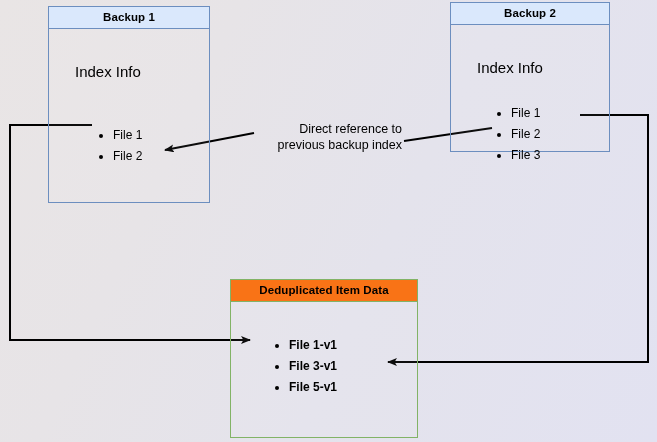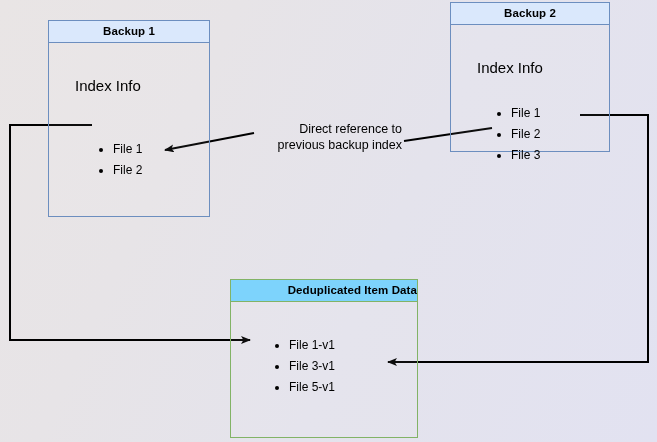--- a/index.html
+++ b/index.html
@@ -47,26 +47,25 @@
     letter-spacing: 0.1px;
   }
   .box-body {
     position: relative;
     height: calc(100% - 22px);
   }
   .box.green {
     border-color: #82b366;
   }
   .box.green .box-header {
-    background: #7dd3fc;
+    background: #f97316;
     border-bottom-color: #82b366;
-    text-align: right;
   }
 
-  #box-backup1 { left: 48px;  top: 20px;   width: 162px; height: 197px; }
+  #box-backup1 { left: 48px;  top: 6px;   width: 162px; height: 197px; }
   #box-backup2 { left: 450px; top: 2px;   width: 160px; height: 150px; }
   #box-dedup   { left: 230px; top: 279px; width: 188px; height: 159px; }
 
   .index-label {
     position: absolute;
     top: 34px;
     left: 26px;
     font-size: 15px;
     white-space: nowrap;
     text-align: right;
@@ -92,21 +91,21 @@
     left: 2px;
     top: 9px;
     width: 4px;
     height: 4px;
     border-radius: 50%;
     background: #000;
   }
 
   #list-backup1 { left: 48px; top: 96px; }
   #list-backup2 { left: 44px; top: 78px; }
-  #list-dedup   { left: 42px; top: 33px; }
+  #list-dedup   { left: 42px; top: 33px; font-weight: bold; }
 
   
   #center-label {
     position: absolute;
     left: 254px;
     top: 121px;
     width: 148px;
     text-align: right;
     font-size: 12.5px;
     line-height: 16px;

